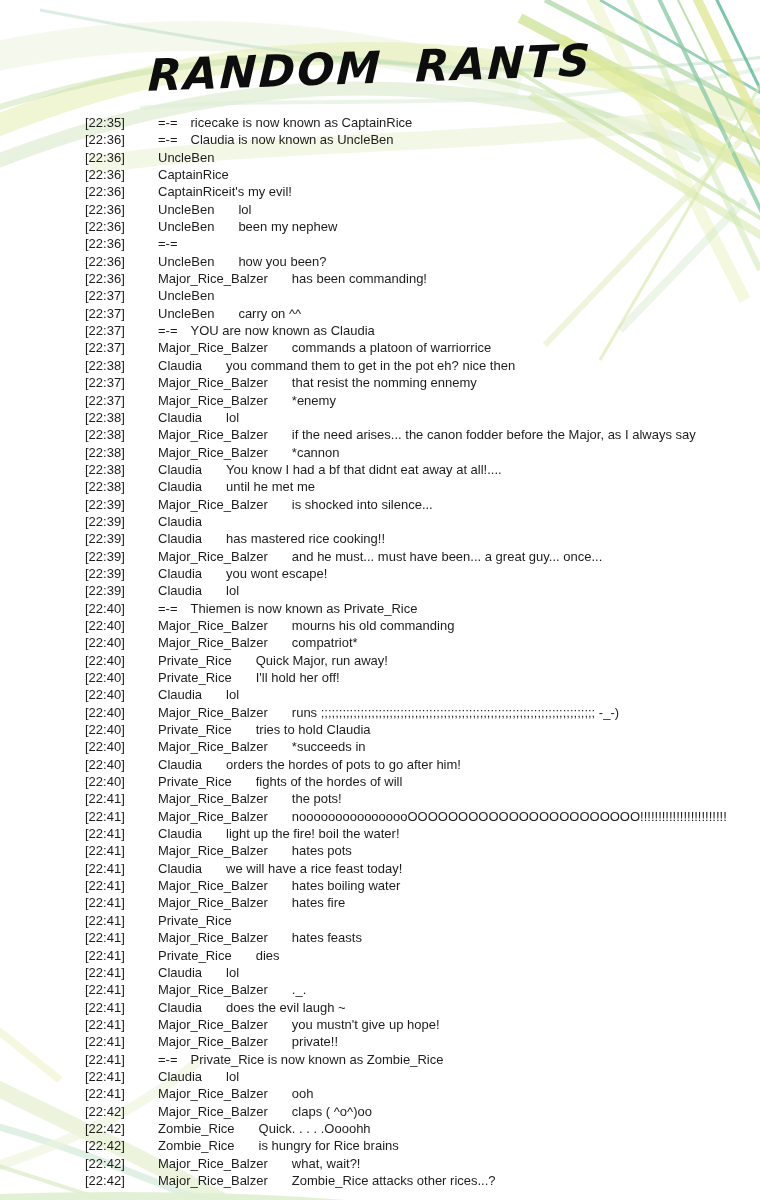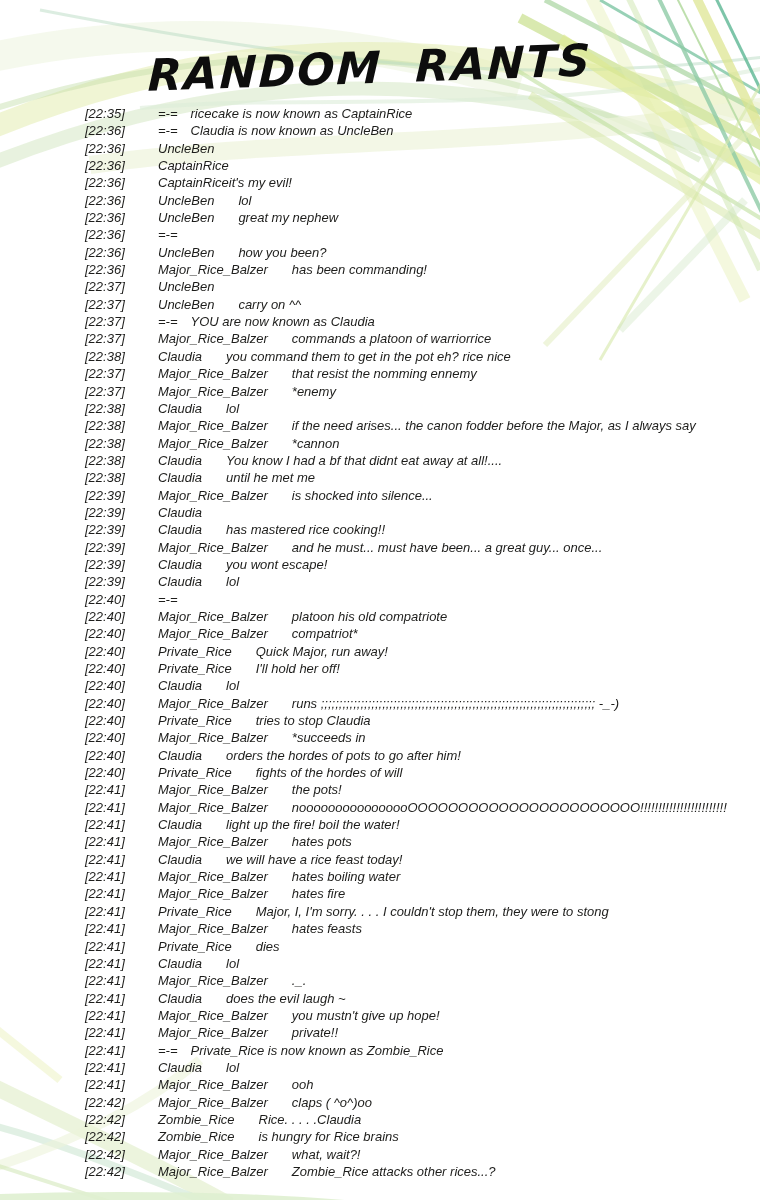--- a/index.html
+++ b/index.html
@@ -24,22 +24,21 @@
     font-style:italic;
     font-size:44px;
     letter-spacing:2px;
     word-spacing:16px;
     color:#0d0d0d;
     transform:rotate(-2deg) skewX(-4deg);
     white-space:nowrap;
   }
   .log{
     position:absolute;
-    top:105px;left:85px;width:668px;
-    font-style:italic;
+    top:114px;left:85px;width:668px;
     font-size:13px;
     color:#1d1d1b;
   }
   .line{
     display:flex;
     line-height:17.34px;
     white-space:nowrap;
   }
   .time{
     flex:0 0 73px;
@@ -116,21 +115,21 @@
     <span class="msg">it's my evil!</span>
   </div>
     <div class="line">
     <span class="time">[22:36]</span>
     <span class="nick">UncleBen</span>
     <span class="msg">lol</span>
   </div>
     <div class="line">
     <span class="time">[22:36]</span>
     <span class="nick">UncleBen</span>
-    <span class="msg">great my nephew</span>
+    <span class="msg">been my nephew</span>
   </div>
     <div class="line status">
     <span class="time">[22:36]</span>
     <span class="nick">=-=</span>
   </div>
     <div class="line">
     <span class="time">[22:36]</span>
     <span class="nick">UncleBen</span>
     <span class="msg">how you been?</span>
   </div>
@@ -155,21 +154,21 @@
     <span class="msg">YOU are now known as Claudia</span>
   </div>
     <div class="line">
     <span class="time">[22:37]</span>
     <span class="nick">Major_Rice_Balzer</span>
     <span class="msg">commands a platoon of warriorrice</span>
   </div>
     <div class="line">
     <span class="time">[22:38]</span>
     <span class="nick">Claudia</span>
-    <span class="msg">you command them to get in the pot eh? rice nice</span>
+    <span class="msg">you command them to get in the pot eh? nice then</span>
   </div>
     <div class="line">
     <span class="time">[22:37]</span>
     <span class="nick">Major_Rice_Balzer</span>
     <span class="msg">that resist the nomming ennemy</span>
   </div>
     <div class="line">
     <span class="time">[22:37]</span>
     <span class="nick">Major_Rice_Balzer</span>
     <span class="msg">*enemy</span>
@@ -224,25 +223,26 @@
     <span class="msg">you wont escape!</span>
   </div>
     <div class="line">
     <span class="time">[22:39]</span>
     <span class="nick">Claudia</span>
     <span class="msg">lol</span>
   </div>
     <div class="line status">
     <span class="time">[22:40]</span>
     <span class="nick">=-=</span>
-  </div>
-    <div class="line">
-    <span class="time">[22:40]</span>
-    <span class="nick">Major_Rice_Balzer</span>
-    <span class="msg">platoon his old compatriote</span>
+    <span class="msg">Thiemen is now known as Private_Rice</span>
+  </div>
+    <div class="line">
+    <span class="time">[22:40]</span>
+    <span class="nick">Major_Rice_Balzer</span>
+    <span class="msg">mourns his old commanding</span>
   </div>
     <div class="line">
     <span class="time">[22:40]</span>
     <span class="nick">Major_Rice_Balzer</span>
     <span class="msg">compatriot*</span>
   </div>
     <div class="line">
     <span class="time">[22:40]</span>
     <span class="nick">Private_Rice</span>
     <span class="msg">Quick Major, run away!</span>
@@ -258,21 +258,21 @@
     <span class="msg">lol</span>
   </div>
     <div class="line">
     <span class="time">[22:40]</span>
     <span class="nick">Major_Rice_Balzer</span>
     <span class="msg">runs ;;;;;;;;;;;;;;;;;;;;;;;;;;;;;;;;;;;;;;;;;;;;;;;;;;;;;;;;;;;;;;;;;;;;;;;;;;;; -_-)</span>
   </div>
     <div class="line">
     <span class="time">[22:40]</span>
     <span class="nick">Private_Rice</span>
-    <span class="msg">tries to stop Claudia</span>
+    <span class="msg">tries to hold Claudia</span>
   </div>
     <div class="line">
     <span class="time">[22:40]</span>
     <span class="nick">Major_Rice_Balzer</span>
     <span class="msg">*succeeds in</span>
   </div>
     <div class="line">
     <span class="time">[22:40]</span>
     <span class="nick">Claudia</span>
     <span class="msg">orders the hordes of pots to go after him!</span>
@@ -313,21 +313,20 @@
     <span class="msg">hates boiling water</span>
   </div>
     <div class="line">
     <span class="time">[22:41]</span>
     <span class="nick">Major_Rice_Balzer</span>
     <span class="msg">hates fire</span>
   </div>
     <div class="line">
     <span class="time">[22:41]</span>
     <span class="nick">Private_Rice</span>
-    <span class="msg">Major, I, I'm sorry. . . . I couldn't stop them, they were to stong</span>
   </div>
     <div class="line">
     <span class="time">[22:41]</span>
     <span class="nick">Major_Rice_Balzer</span>
     <span class="msg">hates feasts</span>
   </div>
     <div class="line">
     <span class="time">[22:41]</span>
     <span class="nick">Private_Rice</span>
     <span class="msg">dies</span>
@@ -373,21 +372,21 @@
     <span class="msg">ooh</span>
   </div>
     <div class="line">
     <span class="time">[22:42]</span>
     <span class="nick">Major_Rice_Balzer</span>
     <span class="msg">claps ( ^o^)oo</span>
   </div>
     <div class="line">
     <span class="time">[22:42]</span>
     <span class="nick">Zombie_Rice</span>
-    <span class="msg">Rice. . . . .Claudia</span>
+    <span class="msg">Quick. . . . .Oooohh</span>
   </div>
     <div class="line">
     <span class="time">[22:42]</span>
     <span class="nick">Zombie_Rice</span>
     <span class="msg">is hungry for Rice brains</span>
   </div>
     <div class="line">
     <span class="time">[22:42]</span>
     <span class="nick">Major_Rice_Balzer</span>
     <span class="msg">what, wait?!</span>

